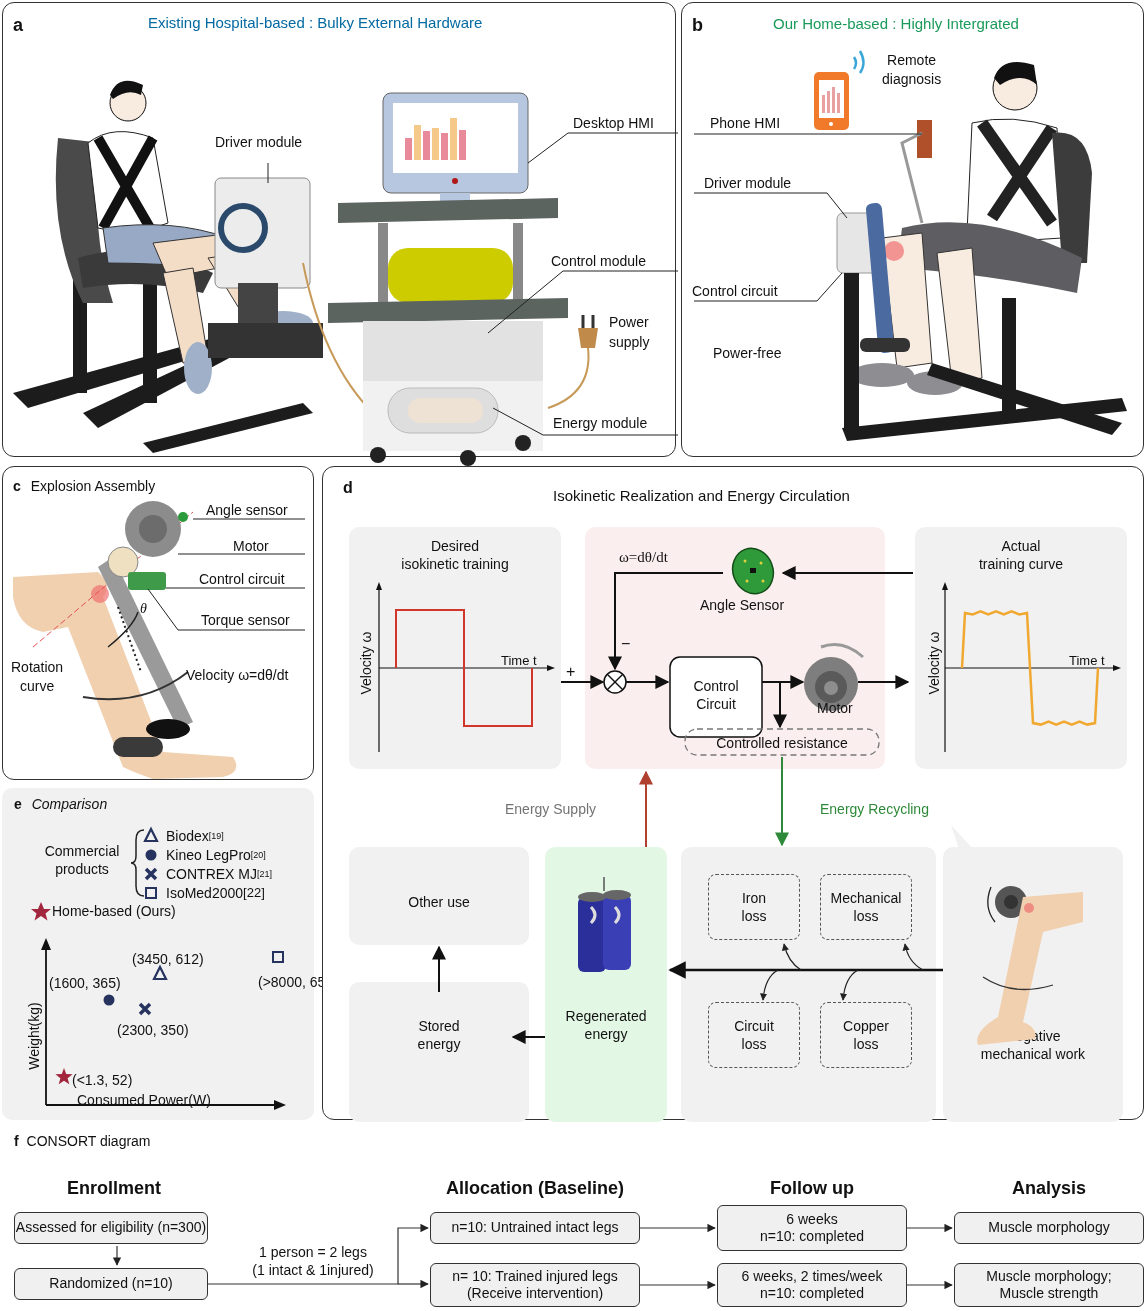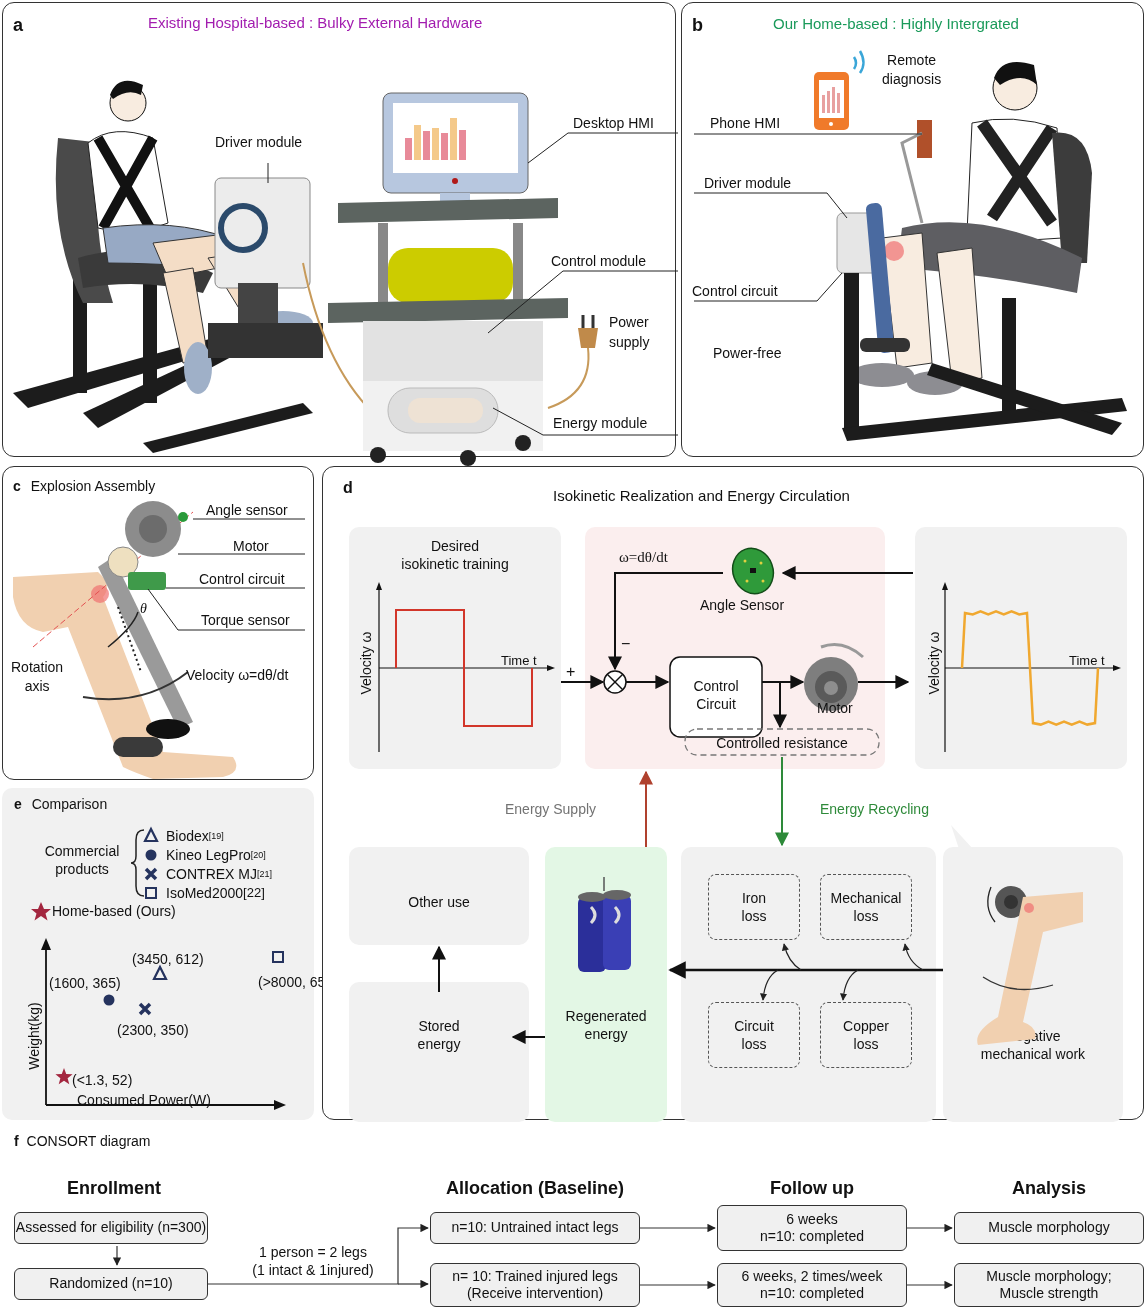--- a/index.html
+++ b/index.html
@@ -17,21 +17,21 @@
   .center-text { position: absolute; text-align: center; font-size: 14px; line-height: 1.3; }
   .cbox { position: absolute; border: 1.3px solid #333; border-radius: 6px; background: #f0f0f0; display: flex; align-items: center; justify-content: center; text-align: center; font-size: 14px; line-height: 1.25; }
   .chead { position: absolute; font-weight: bold; font-size: 18px; text-align: center; }
   svg { position: absolute; overflow: visible; }
 </style>
 </head>
 <body>
 
 <div class="panel" style="left:2px;top:2px;width:674px;height:455px;">
   <div class="plabel" style="left:10px;top:12px;">a</div>
-  <div class="ptitle" style="left:145px;top:11px;color:#a21caf;">Existing Hospital-based :  Bulky External Hardware</div>
+  <div class="ptitle" style="left:145px;top:11px;color:#0369a1;">Existing Hospital-based :  Bulky External Hardware</div>
 
   <svg width="674" height="455" style="left:0;top:0;">
 
     <g fill="#1c1c1c">
       <polygon points="10,390 210,335 225,345 25,405"></polygon>
       <polygon points="80,410 230,340 245,345 95,425"></polygon>
       <polygon points="140,440 300,400 310,410 150,450"></polygon>
       <rect x="70" y="260" width="14" height="130"></rect>
       <rect x="140" y="270" width="14" height="130"></rect>
     </g>
@@ -199,28 +199,28 @@
       <line x1="163" y1="121" x2="302" y2="121"></line>
       <polyline points="145,122 175,163 302,163"></polyline>
     </g>
   </svg>
   <div class="callout" style="left:203px;top:35px;">Angle sensor</div>
   <div class="callout" style="left:230px;top:71px;">Motor</div>
   <div class="callout" style="left:196px;top:104px;">Control circuit</div>
   <div class="callout" style="left:198px;top:145px;">Torque sensor</div>
   <div class="callout" style="left:137px;top:134px;font-style:italic;font-family:'Liberation Serif',serif;">θ</div>
   <div class="callout" style="left:8px;top:191px;white-space:pre;text-align:center;line-height:1.35;">Rotation
-axis</div>
+curve</div>
   <div class="callout" style="left:183px;top:200px;">Velocity ω=dθ/dt</div>
 </div>
 
 <div class="box gray" style="left:2px;top:788px;width:312px;height:332px;">
   <div class="abs" style="left:12px;top:8px;font-size:14px;">
     <span style="font-weight:bold;">e</span>
-    <span style="margin-left:6px;">Comparison</span>
+    <span style="margin-left:6px;font-style:italic;">Comparison</span>
   </div>
   <div class="center-text" style="left:32px;top:54px;width:96px;white-space:pre;">Commercial
 products</div>
   <svg width="20" height="70" style="left:128px;top:40px;">
     <path d="M14,2 Q6,2 6,12 L6,28 Q6,35 1,35 Q6,35 6,42 L6,58 Q6,68 14,68" stroke="#222" stroke-width="1.5" fill="none"></path>
   </svg>
   <div id="legend-list" style="position:absolute;left:140px;top:38px;">
       <div style="display: flex; align-items: center; height: 19px; font-size: 14px;">
         <svg width="18" height="18" style="position: relative; margin-right: 6px;">
           <polygon points="9,2 15,14 3,14" fill="none" stroke="#25335e" stroke-width="2.2"></polygon>
@@ -293,20 +293,22 @@
       <line x1="30" y1="86" x2="200" y2="86" stroke="#111" stroke-width="1.2"></line>
       <polygon points="206,86 198,83 198,89" fill="#111"></polygon>
       <polyline points="47,86 47,28 115,28 115,86 115,86 115,144 183,144 183,86" fill="none" stroke="#d2362a" stroke-width="2"></polyline>
     </svg>
   <div class="callout" style="left:-2px;top:188px;transform:rotate(-90deg);width:90px;text-align:center;">Velocity ω</div>
   <div class="callout" style="left:178px;top:186px;font-size:13px;">Time t</div>
 
   <div class="box pink" style="left:262px;top:60px;width:300px;height:242px;"></div>
 
   <div class="box gray" style="left:592px;top:60px;width:212px;height:242px;"></div>
+  <div class="center-text" style="left:592px;top:70px;width:212px;white-space:pre;">Actual
+training curve</div>
   <svg id="actual-plot" width="212" height="180" style="left:592px;top:115px;">
       <line x1="30" y1="170" x2="30" y2="4" stroke="#111" stroke-width="1.2"></line>
       <polygon points="30,0 27,8 33,8" fill="#111"></polygon>
       <line x1="30" y1="86" x2="200" y2="86" stroke="#111" stroke-width="1.2"></line>
       <polygon points="206,86 198,83 198,89" fill="#111"></polygon>
       <polyline points="47,86 50,30.900000000000006 57.75,32.400000000000006 65.5,29.400000000000006 73.25,32.400000000000006 81,29.400000000000006 88.75,32.400000000000006 96.5,29.400000000000006 104.25,32.400000000000006 112,30.900000000000006 115,86 115,86 118,141.1 125.75,142.6 133.5,139.6 141.25,142.6 149,139.6 156.75,142.6 164.5,139.6 172.25,142.6 180,141.1 183,86" fill="none" stroke="#f0a830" stroke-width="2.5"></polyline>
     </svg>
   <div class="callout" style="left:566px;top:188px;transform:rotate(-90deg);width:90px;text-align:center;">Velocity ω</div>
   <div class="callout" style="left:746px;top:186px;font-size:13px;">Time t</div>
 

